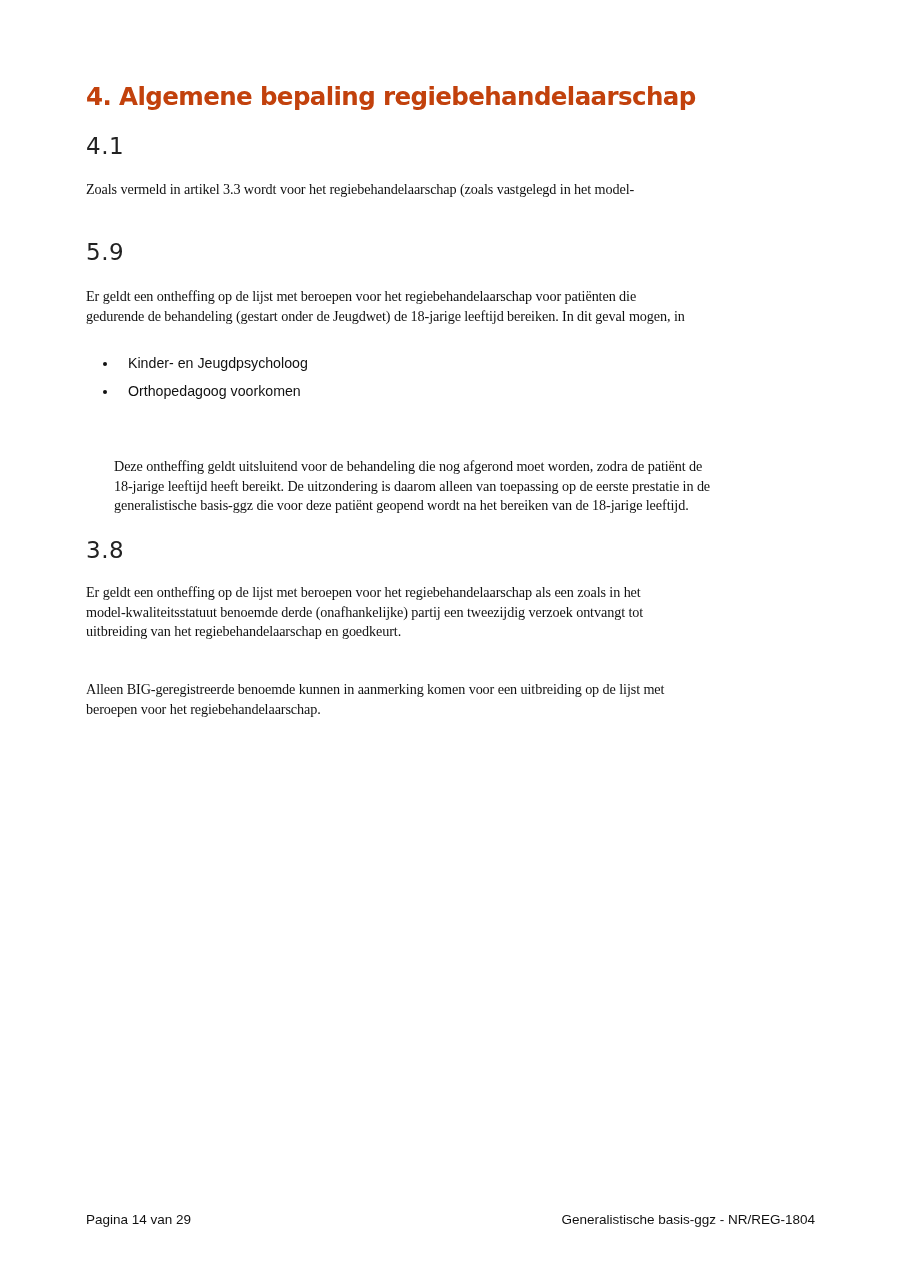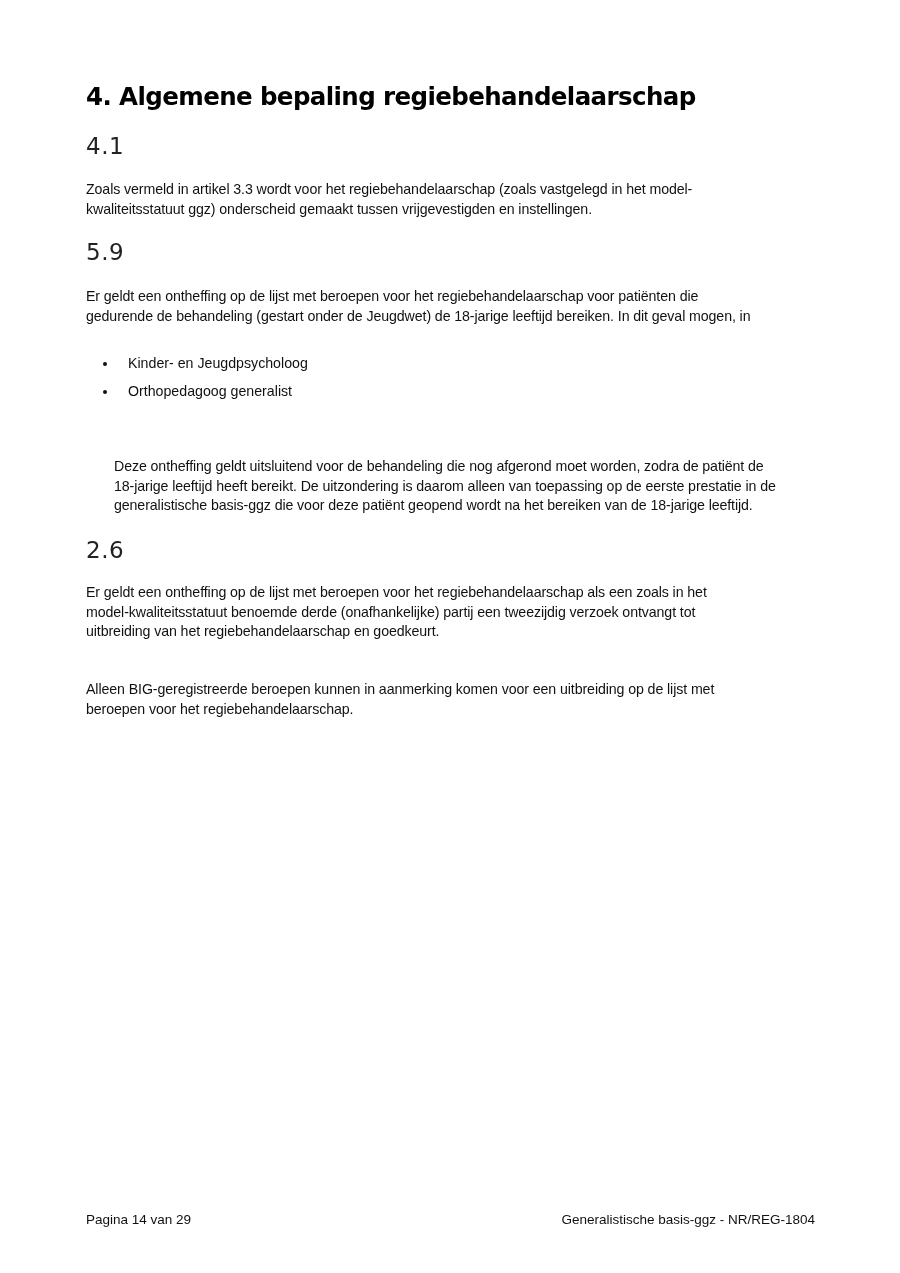--- a/index.html
+++ b/index.html
@@ -5,35 +5,35 @@
     html, body { margin: 0; padding: 0; background: #ffffff; }
     body {
       width: 900px; height: 1273px; position: relative; overflow: hidden;
       font-family: "DejaVu Sans", "Liberation Sans", sans-serif;
       color: #111111;
     }
     .page { position: absolute; left: 86px; top: 0; width: 735px; height: 1273px; }
     .h1 {
       position: absolute; left: 0; top: 82px;
       font-family: "DejaVu Sans", sans-serif; font-weight: bold;
-      font-size: 24.5px; letter-spacing: -0.6px; color: #000000;
+      font-size: 24.5px; letter-spacing: -0.6px; color: #c2410c;
       white-space: nowrap;
     }
     .h2 {
       position: absolute; left: 0;
       font-family: "DejaVu Sans", sans-serif; font-weight: normal;
       font-size: 23px; color: #222; letter-spacing: 0.5px;
     }
     .para {
       position: absolute; left: 0; width: 740px;
       font-family: "Liberation Sans", sans-serif;
       font-size: 14.2px; line-height: 19.6px; color: #111;
       letter-spacing: -0.1px;
     }
-    .para .ln { display: block; white-space: nowrap; }
+    .para .ln { display: block; white-space: nowrap; font-family: Liberation Serif, serif; }
     .bullets { position: absolute; left: 0; top: 353px; margin: 0; padding: 0; list-style: none; }
     .bullets li {
       position: relative; height: 28px;
       font-family: "Liberation Sans", sans-serif; font-size: 14.2px; line-height: 20px;
     }
     .bullets .dot {
       position: absolute; left: 17px; top: 9px; width: 4px; height: 4px;
       background: #111; border-radius: 50%;
     }
     .bullets .txt { position: absolute; left: 42px; top: 0; white-space: nowrap; }
@@ -49,53 +49,52 @@
 </head>
 <body>
 
 <div class="page">
 
   <div class="h1">4. Algemene bepaling regiebehandelaarschap</div>
 
   <div class="h2" style="top:133px;">4.1</div>
   <div class="para" style="top:180px;">
     <span class="ln">Zoals vermeld in artikel 3.3 wordt voor het regiebehandelaarschap (zoals vastgelegd in het model-</span>
-    <span class="ln">kwaliteitsstatuut ggz) onderscheid gemaakt tussen vrijgevestigden en instellingen.</span>
   </div>
 
   <div class="h2" style="top:239px;">5.9</div>
   <div class="para" style="top:287px;">
     <span class="ln">Er geldt een ontheffing op de lijst met beroepen voor het regiebehandelaarschap voor patiënten die</span>
     <span class="ln">gedurende de behandeling (gestart onder de Jeugdwet) de 18-jarige leeftijd bereiken. In dit geval mogen, in</span>
   </div>
 
   <ul class="bullets">
     <li>
       <span class="dot"></span>
       <span class="txt">Kinder- en Jeugdpsycholoog</span>
     </li>
     <li>
       <span class="dot"></span>
-      <span class="txt">Orthopedagoog generalist</span>
+      <span class="txt">Orthopedagoog voorkomen</span>
     </li>
   </ul>
 
   <div class="para" style="top:457px;margin-left:28px;">
     <span class="ln">Deze ontheffing geldt uitsluitend voor de behandeling  die nog afgerond moet worden, zodra de patiënt de</span>
     <span class="ln">18-jarige leeftijd heeft bereikt. De uitzondering is daarom alleen van toepassing op de eerste prestatie in de</span>
     <span class="ln">generalistische basis-ggz die voor deze patiënt geopend wordt na het bereiken van de 18-jarige leeftijd.</span>
   </div>
 
-  <div class="h2" style="top:537px;">2.6</div>
+  <div class="h2" style="top:537px;">3.8</div>
   <div class="para" style="top:583px;">
     <span class="ln">Er geldt een ontheffing op de lijst met beroepen voor het regiebehandelaarschap als een zoals in het</span>
     <span class="ln">model-kwaliteitsstatuut benoemde derde (onafhankelijke) partij een tweezijdig verzoek ontvangt tot</span>
     <span class="ln">uitbreiding van het regiebehandelaarschap en goedkeurt.</span>
   </div>
 
   <div class="para" style="top:680px;">
-    <span class="ln">Alleen BIG-geregistreerde beroepen kunnen in aanmerking komen voor een uitbreiding op de lijst met</span>
+    <span class="ln">Alleen BIG-geregistreerde benoemde kunnen in aanmerking komen voor een uitbreiding op de lijst met</span>
     <span class="ln">beroepen voor het regiebehandelaarschap.</span>
   </div>
 
   <div class="footer left">Pagina 14 van 29</div>
   <div class="footer right">Generalistische basis-ggz - NR/REG-1804</div>
 </div>
 
 </body></html>

